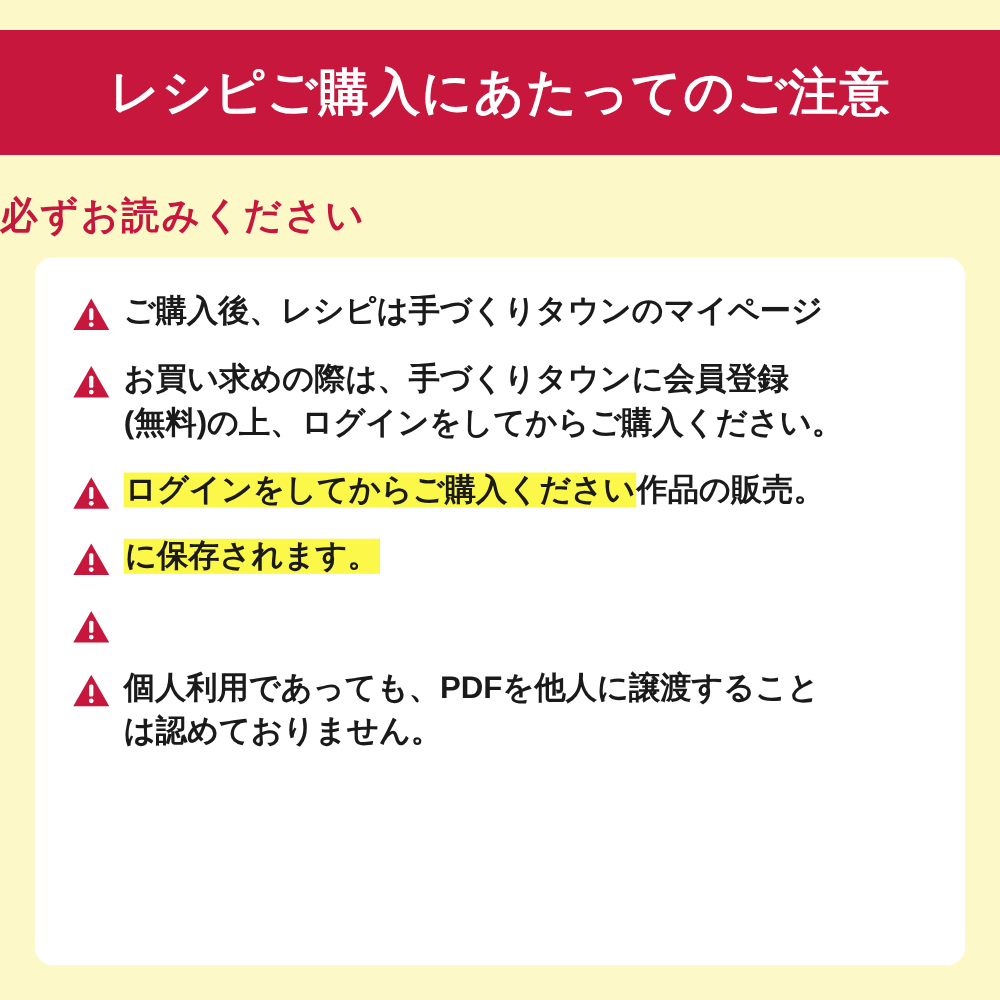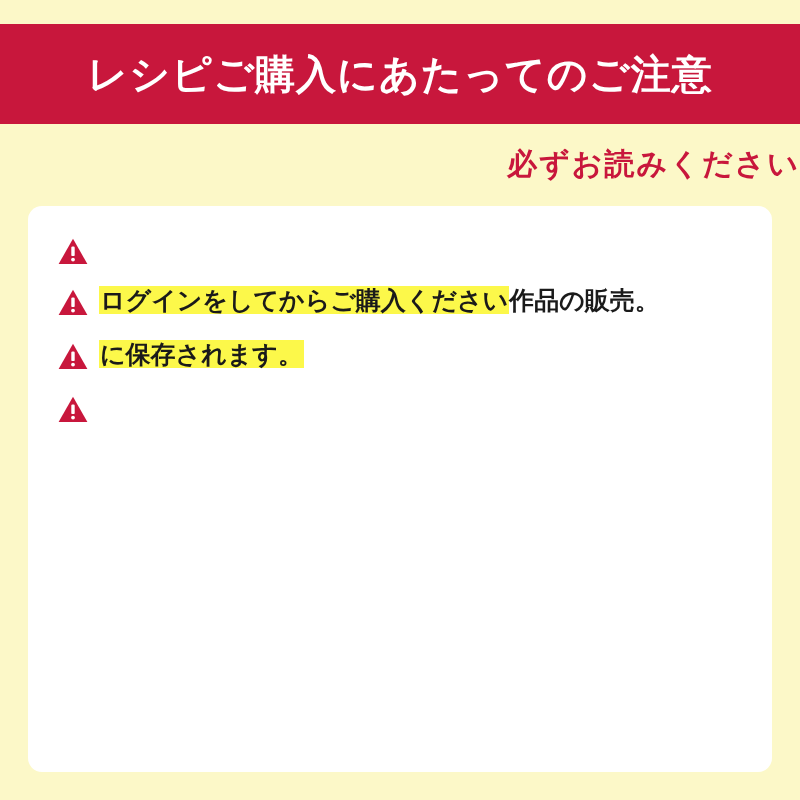--- a/index.html
+++ b/index.html
@@ -39,24 +39,24 @@
     font-size: 40px;
     font-weight: bold;
     letter-spacing: 1px;
     line-height: 1;
     white-space: nowrap;
   }
 
   
   .subtitle {
     position: absolute;
-    top: 144px;
+    top: 152px;
     left: 0;
     width: 800px;
-    text-align: right;
+    text-align: left;
     color: #c8173c;
     font-size: 30px;
     font-weight: bold;
     letter-spacing: 2px;
   }
 
   
   .card {
     position: absolute;
     top: 206px;
@@ -119,20 +119,34 @@
     <ul class="notice-list" id="notice-list">
         <li class="notice-item">
           <span class="warn-icon">
             <svg width="30" height="27" viewBox="0 0 30 27" xmlns="http://www.w3.org/2000/svg">
               <path d="M15 0.8 L29.4 26 L0.6 26 Z" fill="#c8173c"></path>
               <rect x="13.3" y="8.5" width="3.4" height="9.6" rx="1.2" fill="#ffffff"></rect>
               <circle cx="15" cy="21.6" r="1.9" fill="#ffffff"></circle>
             </svg>
           </span>
           <div class="notice-text">
+            <span class="line"><span>ご購入後、レシピは手づくりタウンのマイページ</span></span>
+          </div>
+        </li>
+        <li class="notice-item">
+          <span class="warn-icon">
+            <svg width="30" height="27" viewBox="0 0 30 27" xmlns="http://www.w3.org/2000/svg">
+              <path d="M15 0.8 L29.4 26 L0.6 26 Z" fill="#c8173c"></path>
+              <rect x="13.3" y="8.5" width="3.4" height="9.6" rx="1.2" fill="#ffffff"></rect>
+              <circle cx="15" cy="21.6" r="1.9" fill="#ffffff"></circle>
+            </svg>
+          </span>
+          <div class="notice-text">
+            <span class="line"><span>お買い求めの際は、手づくりタウンに会員登録</span></span>
+            <span class="line"><span>(無料)の上、ログインをしてからご購入ください。</span></span>
           </div>
         </li>
         <li class="notice-item">
           <span class="warn-icon">
             <svg width="30" height="27" viewBox="0 0 30 27" xmlns="http://www.w3.org/2000/svg">
               <path d="M15 0.8 L29.4 26 L0.6 26 Z" fill="#c8173c"></path>
               <rect x="13.3" y="8.5" width="3.4" height="9.6" rx="1.2" fill="#ffffff"></rect>
               <circle cx="15" cy="21.6" r="1.9" fill="#ffffff"></circle>
             </svg>
           </span>
@@ -154,16 +168,29 @@
         </li>
         <li class="notice-item">
           <span class="warn-icon">
             <svg width="30" height="27" viewBox="0 0 30 27" xmlns="http://www.w3.org/2000/svg">
               <path d="M15 0.8 L29.4 26 L0.6 26 Z" fill="#c8173c"></path>
               <rect x="13.3" y="8.5" width="3.4" height="9.6" rx="1.2" fill="#ffffff"></rect>
               <circle cx="15" cy="21.6" r="1.9" fill="#ffffff"></circle>
             </svg>
           </span>
         </li>
+        <li class="notice-item">
+          <span class="warn-icon">
+            <svg width="30" height="27" viewBox="0 0 30 27" xmlns="http://www.w3.org/2000/svg">
+              <path d="M15 0.8 L29.4 26 L0.6 26 Z" fill="#c8173c"></path>
+              <rect x="13.3" y="8.5" width="3.4" height="9.6" rx="1.2" fill="#ffffff"></rect>
+              <circle cx="15" cy="21.6" r="1.9" fill="#ffffff"></circle>
+            </svg>
+          </span>
+          <div class="notice-text">
+            <span class="line"><span>個人利用であっても、PDFを他人に譲渡すること</span></span>
+            <span class="line"><span>は認めておりません。</span></span>
+          </div>
+        </li>
       </ul>
   </div>
 
 </div>
 
 </body></html>

